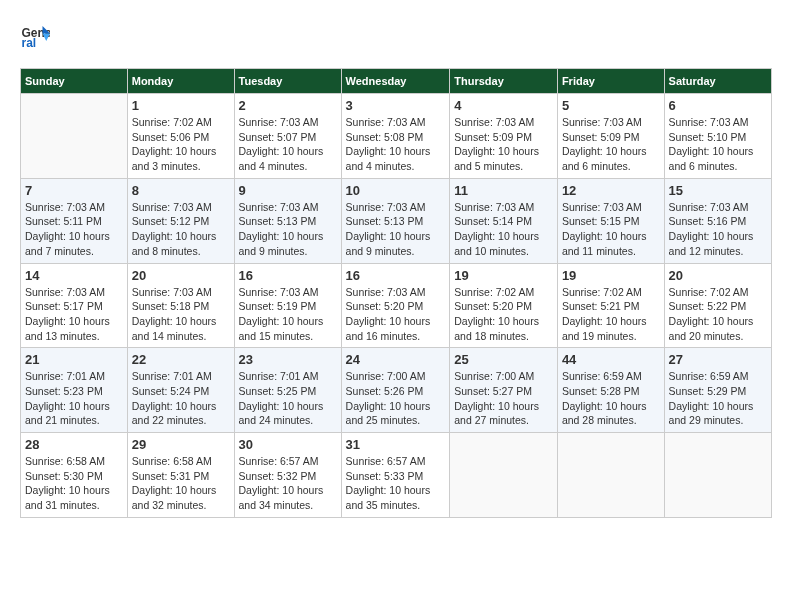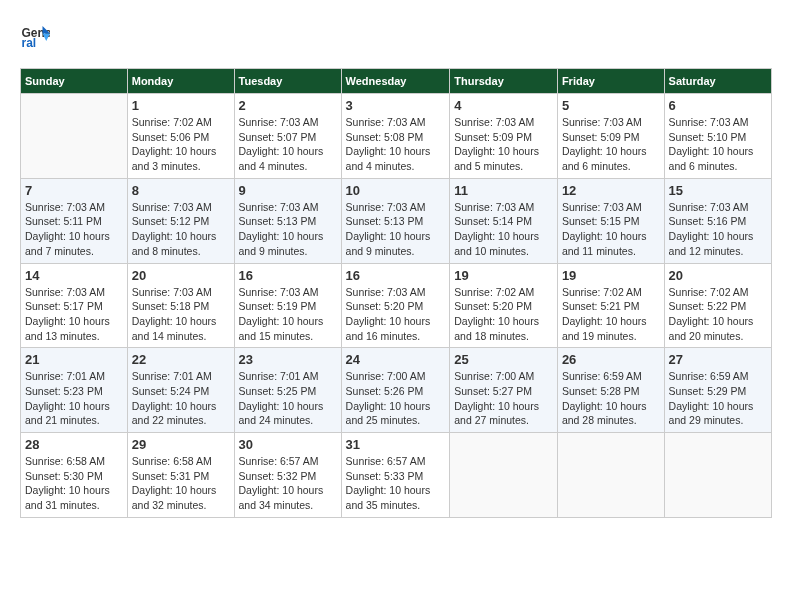--- a/index.html
+++ b/index.html
@@ -213,21 +213,21 @@
         </td>
         <td>
           <span class="day-number">24</span>
           <div class="day-info">Sunrise: 7:00 AM<br>Sunset: 5:26 PM<br>Daylight: 10 hours<br>and 25 minutes.</div>
         </td>
         <td>
           <span class="day-number">25</span>
           <div class="day-info">Sunrise: 7:00 AM<br>Sunset: 5:27 PM<br>Daylight: 10 hours<br>and 27 minutes.</div>
         </td>
         <td>
-          <span class="day-number">26</span>
+          <span class="day-number">44</span>
           <div class="day-info">Sunrise: 6:59 AM<br>Sunset: 5:28 PM<br>Daylight: 10 hours<br>and 28 minutes.</div>
         </td>
         <td>
           <span class="day-number">27</span>
           <div class="day-info">Sunrise: 6:59 AM<br>Sunset: 5:29 PM<br>Daylight: 10 hours<br>and 29 minutes.</div>
         </td>
       </tr>
       <tr class="row-odd">
         <td>
           <span class="day-number">28</span>

